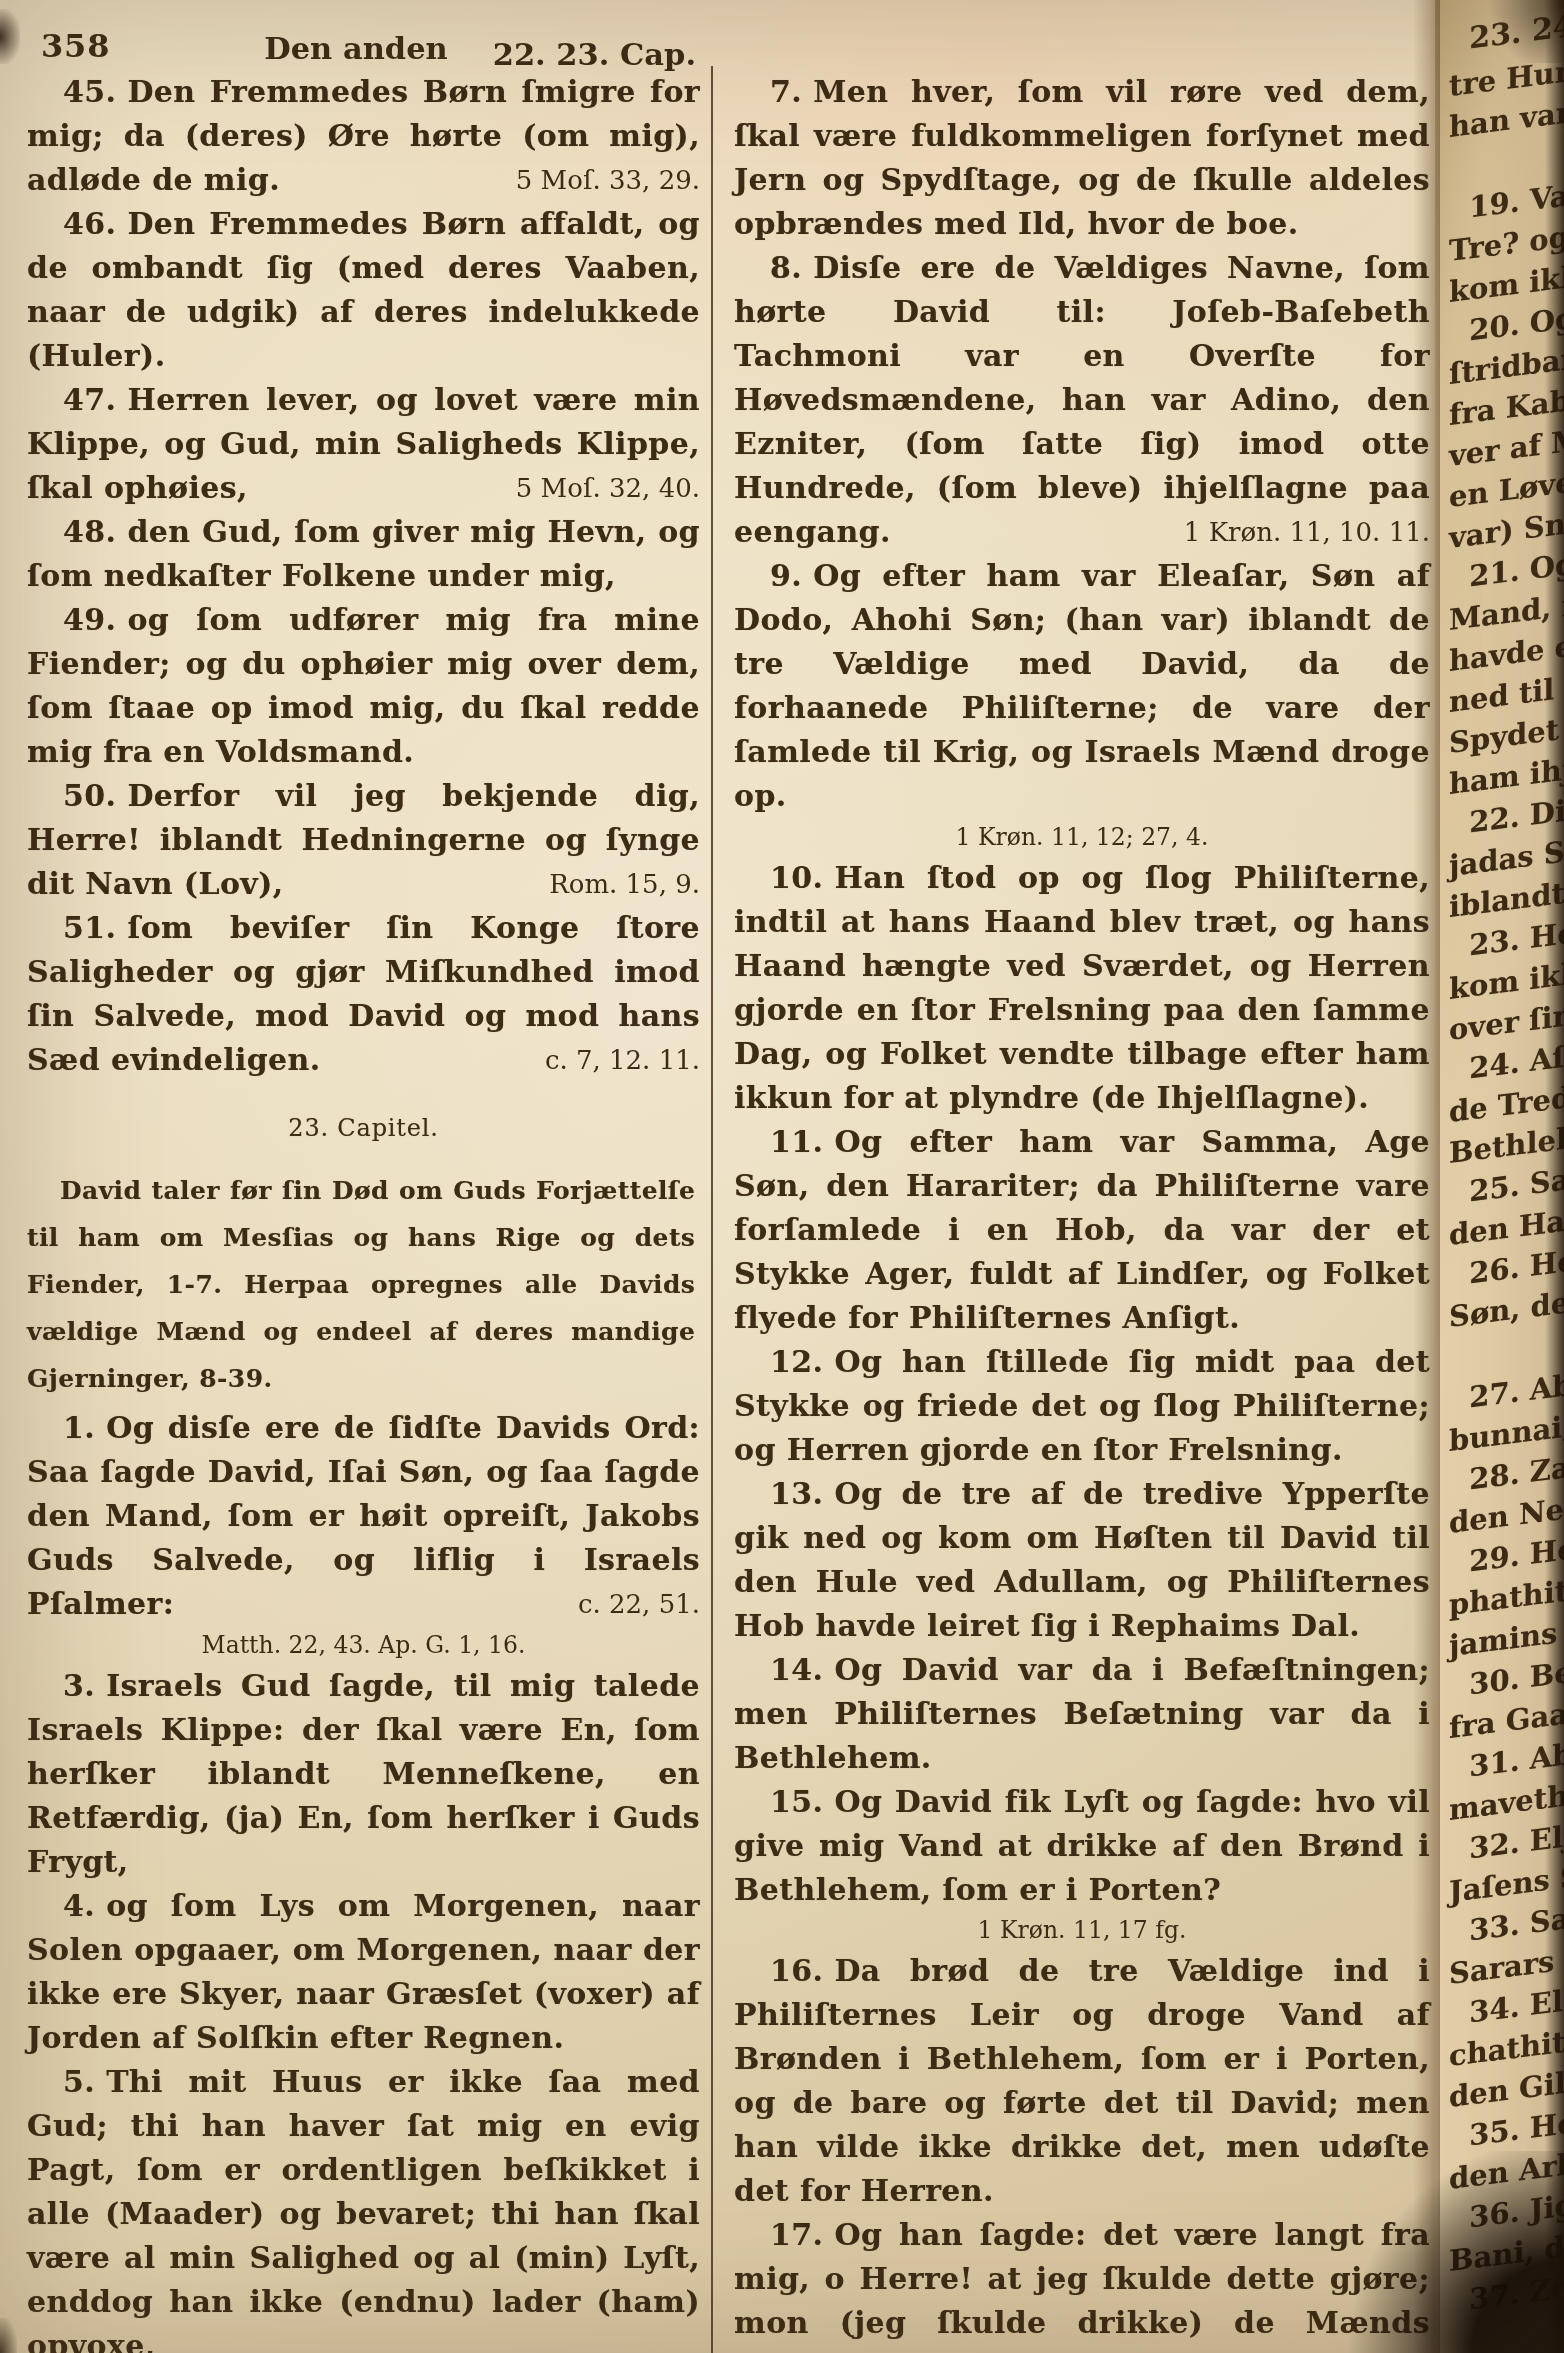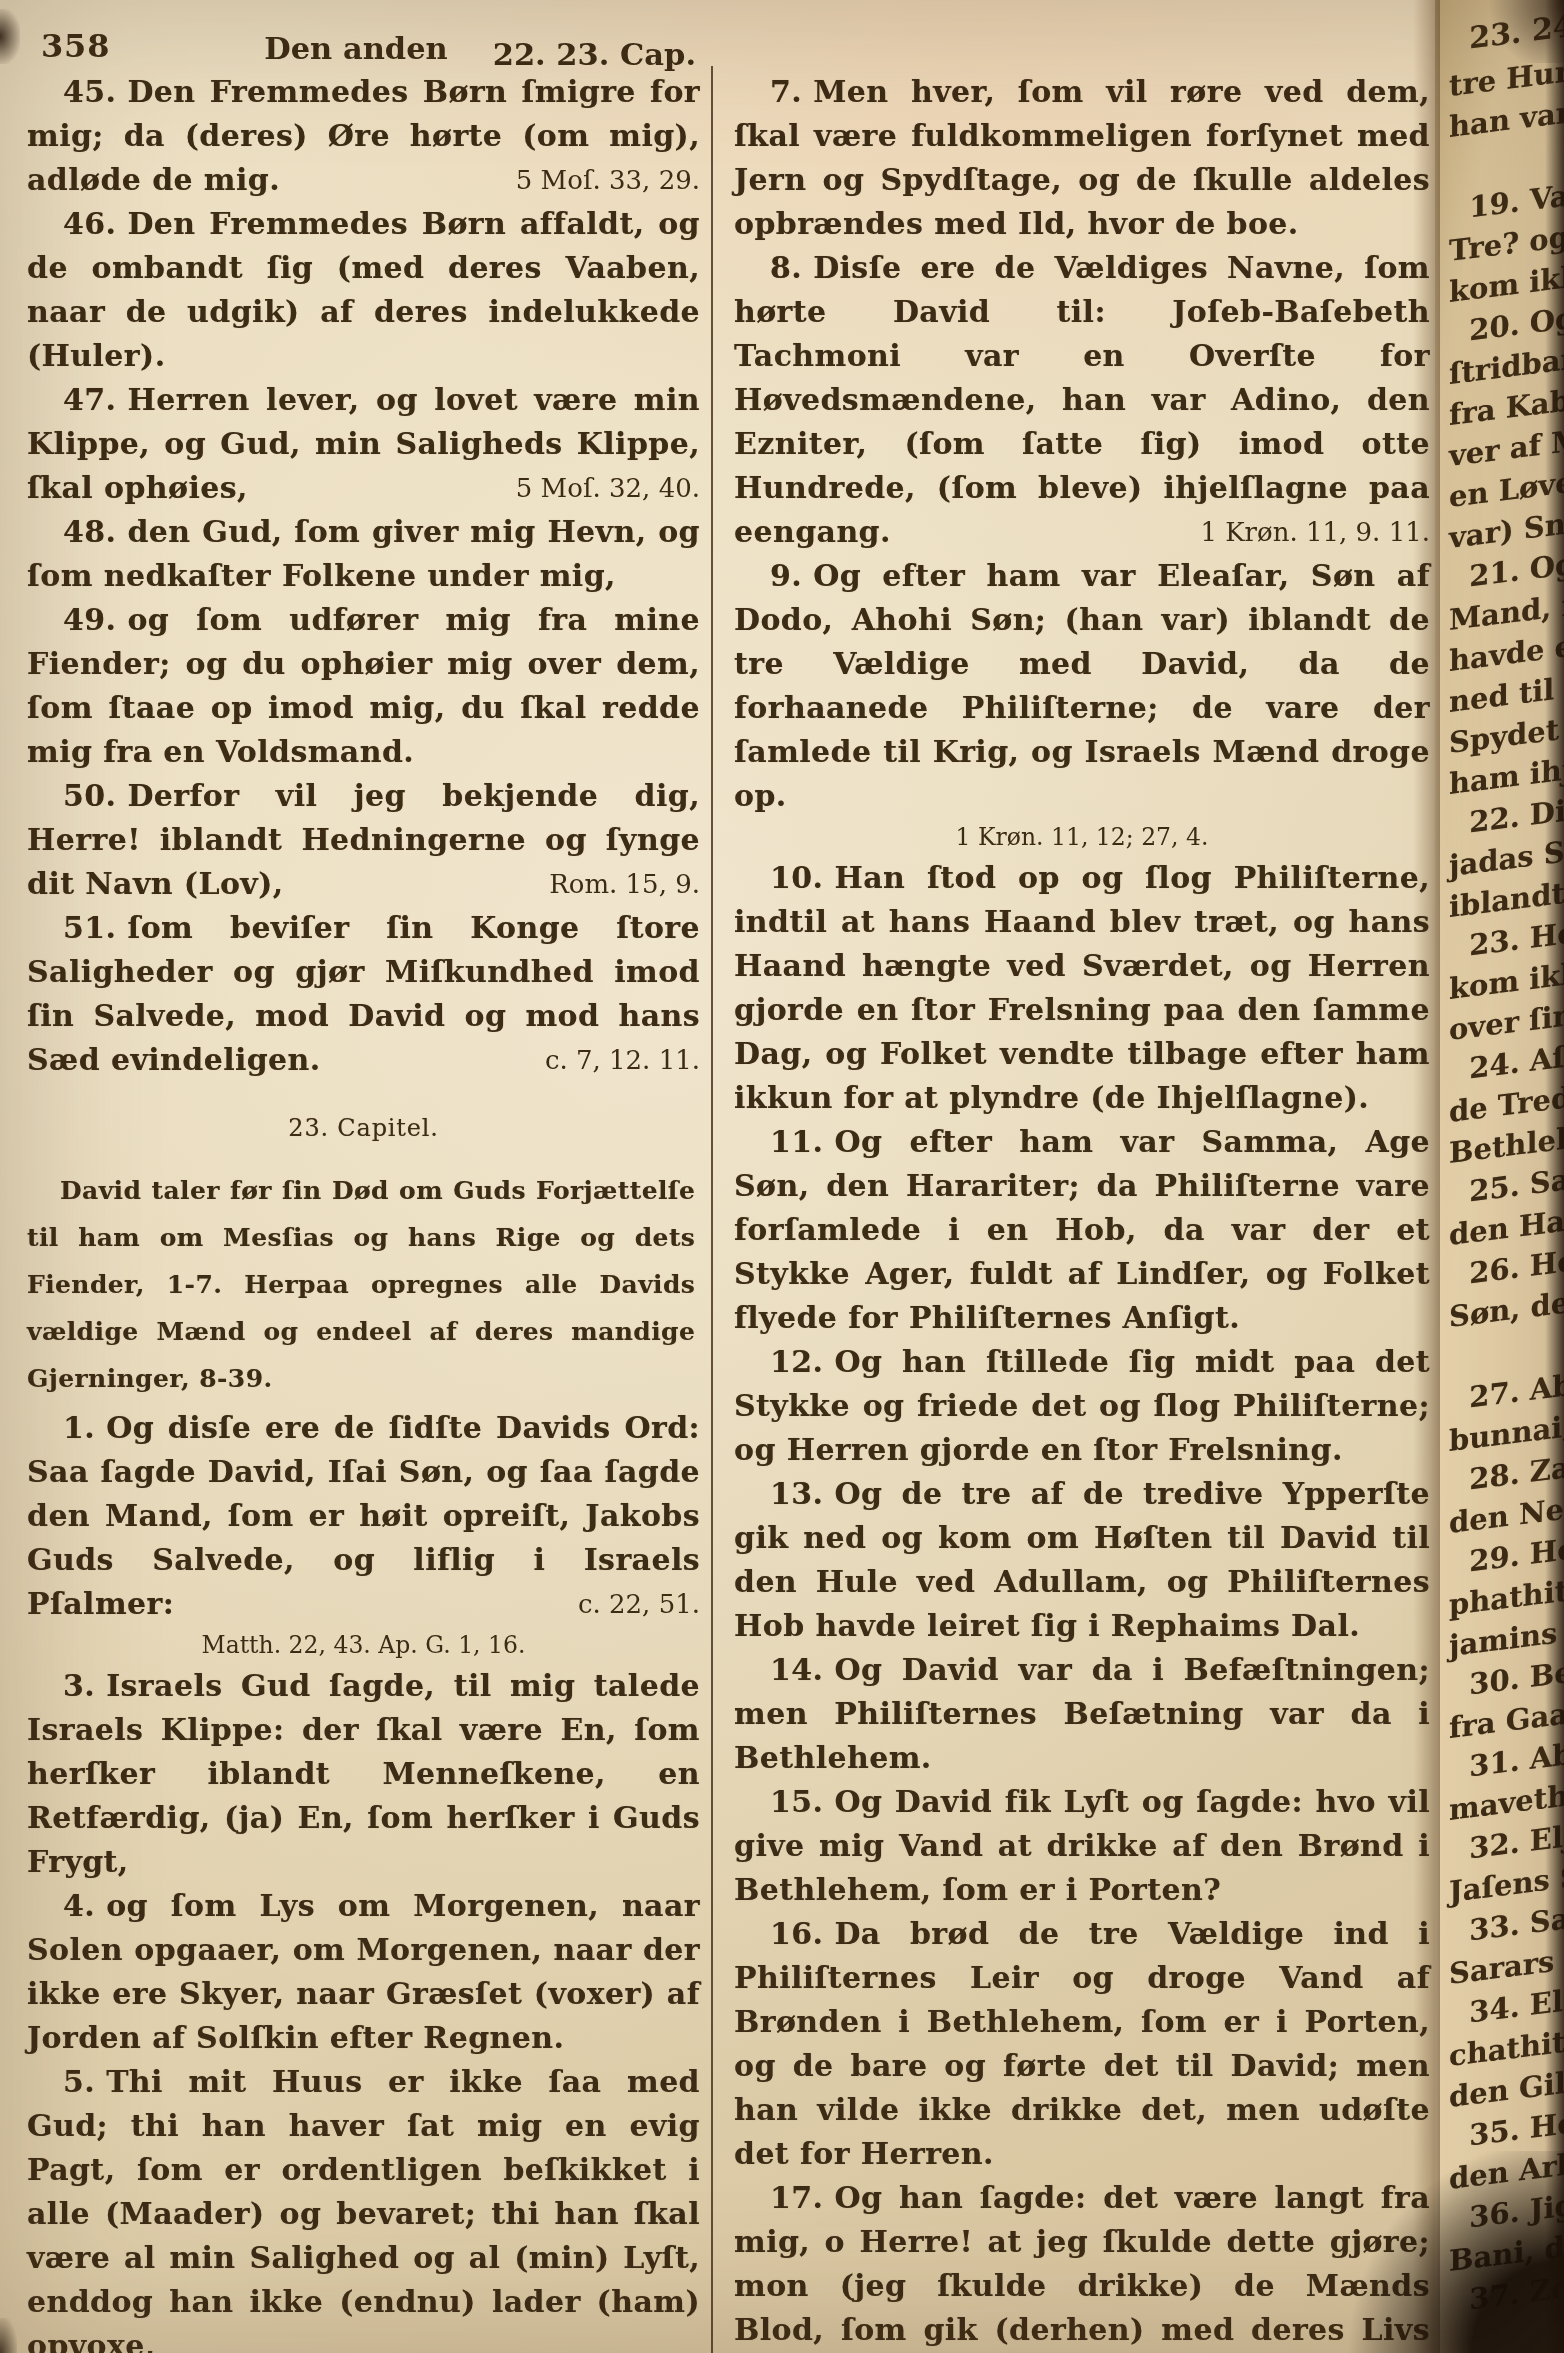--- a/index.html
+++ b/index.html
@@ -95,29 +95,30 @@
     <p class="verse"><span class="vn">1.</span><span class="vt">Og disſe ere de ſidſte Davids Ord: Saa ſagde David, Iſai Søn, og ſaa ſagde den Mand, ſom er høit opreiſt, Jakobs Guds Salvede, og liflig i Israels Pſalmer:</span><span class="vr">c. 22, 51.</span></p>
     <div class="vrefc">Matth. 22, 43.   Ap. G. 1, 16.</div>
     <p class="verse"><span class="vn">3.</span><span class="vt">Israels Gud ſagde, til mig talede Israels Klippe: der ſkal være En, ſom herſker iblandt Menneſkene, en Retfærdig, (ja) En, ſom herſker i Guds Frygt,</span></p>
     <p class="verse"><span class="vn">4.</span><span class="vt">og ſom Lys om Morgenen, naar Solen opgaaer, om Morgenen, naar der ikke ere Skyer, naar Græsſet (voxer) af Jorden af Solſkin efter Regnen.</span></p>
     <p class="verse"><span class="vn">5.</span><span class="vt">Thi mit Huus er ikke ſaa med Gud; thi han haver ſat mig en evig Pagt, ſom er ordentligen beſkikket i alle (Maader) og bevaret; thi han ſkal være al min Salighed og al (min) Lyſt, enddog han ikke (endnu) lader (ham) opvoxe,</span></p>
 
   </div>
 
   <div class="col col-mid">
     <p class="verse"><span class="vn">7.</span><span class="vt">Men hver, ſom vil røre ved dem, ſkal være fuldkommeligen forſynet med Jern og Spydſtage, og de ſkulle aldeles opbrændes med Ild, hvor de boe.</span></p>
-    <p class="verse"><span class="vn">8.</span><span class="vt">Disſe ere de Vældiges Navne, ſom hørte David til: Joſeb-Baſebeth Tachmoni var en Overſte for Høvedsmændene, han var Adino, den Ezniter, (ſom ſatte ſig) imod otte Hundrede, (ſom bleve) ihjelſlagne paa eengang.</span><span class="vr">1 Krøn. 11, 9. 11.</span></p>
+    <p class="verse"><span class="vn">8.</span><span class="vt">Disſe ere de Vældiges Navne, ſom hørte David til: Joſeb-Baſebeth Tachmoni var en Overſte for Høvedsmændene, han var Adino, den Ezniter, (ſom ſatte ſig) imod otte Hundrede, (ſom bleve) ihjelſlagne paa eengang.</span><span class="vr">1 Krøn. 11, 10. 11.</span></p>
     <p class="verse"><span class="vn">9.</span><span class="vt">Og efter ham var Eleaſar, Søn af Dodo, Ahohi Søn; (han var) iblandt de tre Vældige med David, da de forhaanede Philiſterne; de vare der ſamlede til Krig, og Israels Mænd droge op.</span></p>
     <div class="vrefc">1 Krøn. 11, 12;  27, 4.</div>
     <p class="verse"><span class="vn">10.</span><span class="vt">Han ſtod op og ſlog Philiſterne, indtil at hans Haand blev træt, og hans Haand hængte ved Sværdet, og Herren gjorde en ſtor Frelsning paa den ſamme Dag, og Folket vendte tilbage efter ham ikkun for at plyndre (de Ihjelſlagne).</span></p>
     <p class="verse"><span class="vn">11.</span><span class="vt">Og efter ham var Samma, Age Søn, den Harariter; da Philiſterne vare forſamlede i en Hob, da var der et Stykke Ager, fuldt af Lindſer, og Folket flyede for Philiſternes Anſigt.</span></p>
     <p class="verse"><span class="vn">12.</span><span class="vt">Og han ſtillede ſig midt paa det Stykke og friede det og ſlog Philiſterne; og Herren gjorde en ſtor Frelsning.</span></p>
     <p class="verse"><span class="vn">13.</span><span class="vt">Og de tre af de tredive Ypperſte gik ned og kom om Høſten til David til den Hule ved Adullam, og Philiſternes Hob havde leiret ſig i Rephaims Dal.</span></p>
     <p class="verse"><span class="vn">14.</span><span class="vt">Og David var da i Befæſtningen; men Philiſternes Beſætning var da i Bethlehem.</span></p>
     <p class="verse"><span class="vn">15.</span><span class="vt">Og David fik Lyſt og ſagde: hvo vil give mig Vand at drikke af den Brønd i Bethlehem, ſom er i Porten?</span></p>
+    <div class="vrefc">1 Krøn. 11, 17 fg.</div>
     <p class="verse"><span class="vn">16.</span><span class="vt">Da brød de tre Vældige ind i Philiſternes Leir og droge Vand af Brønden i Bethlehem, ſom er i Porten, og de bare og førte det til David; men han vilde ikke drikke det, men udøſte det for Herren.</span></p>
     <p class="verse"><span class="vn">17.</span><span class="vt">Og han ſagde: det være langt fra mig, o Herre! at jeg ſkulde dette gjøre; mon (jeg ſkulde drikke) de Mænds Blod, ſom gik (derhen) med deres Livs (Fare)? og han vilde ikke drikke det; dette gjorde de tre Vældige.</span></p>
 
   </div>
 
   <div class="edgecol">
     <div class="fl ind hdr">23. 24. Ca</div>
     <div class="fl">tre Hundre</div>
     <div class="fl">han var n</div>
     <div class="fl ind gp">19. Va</div>

